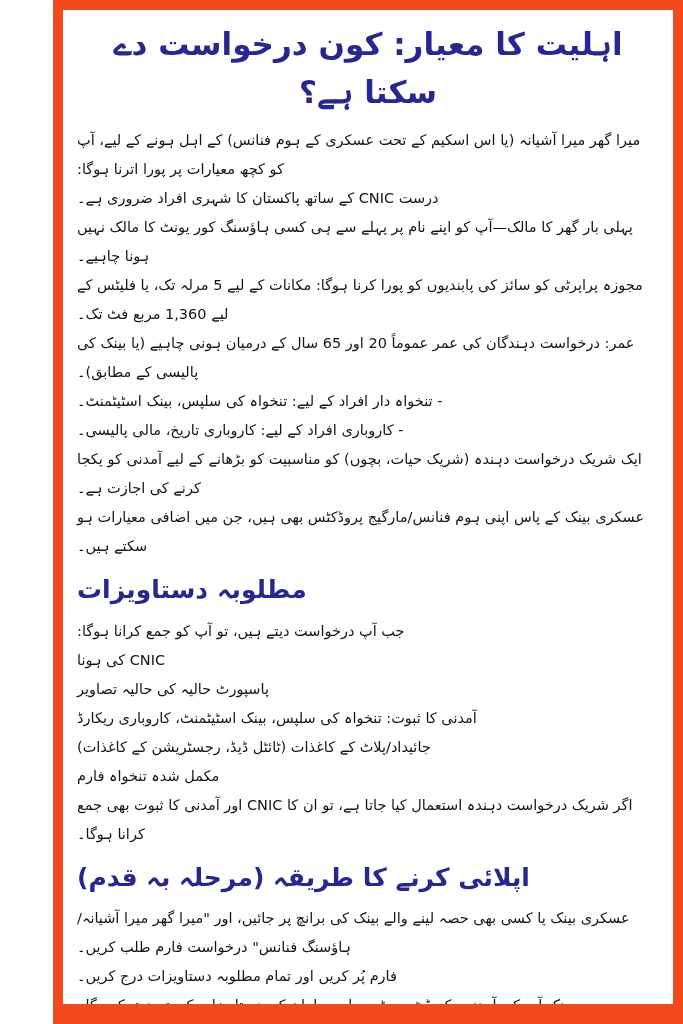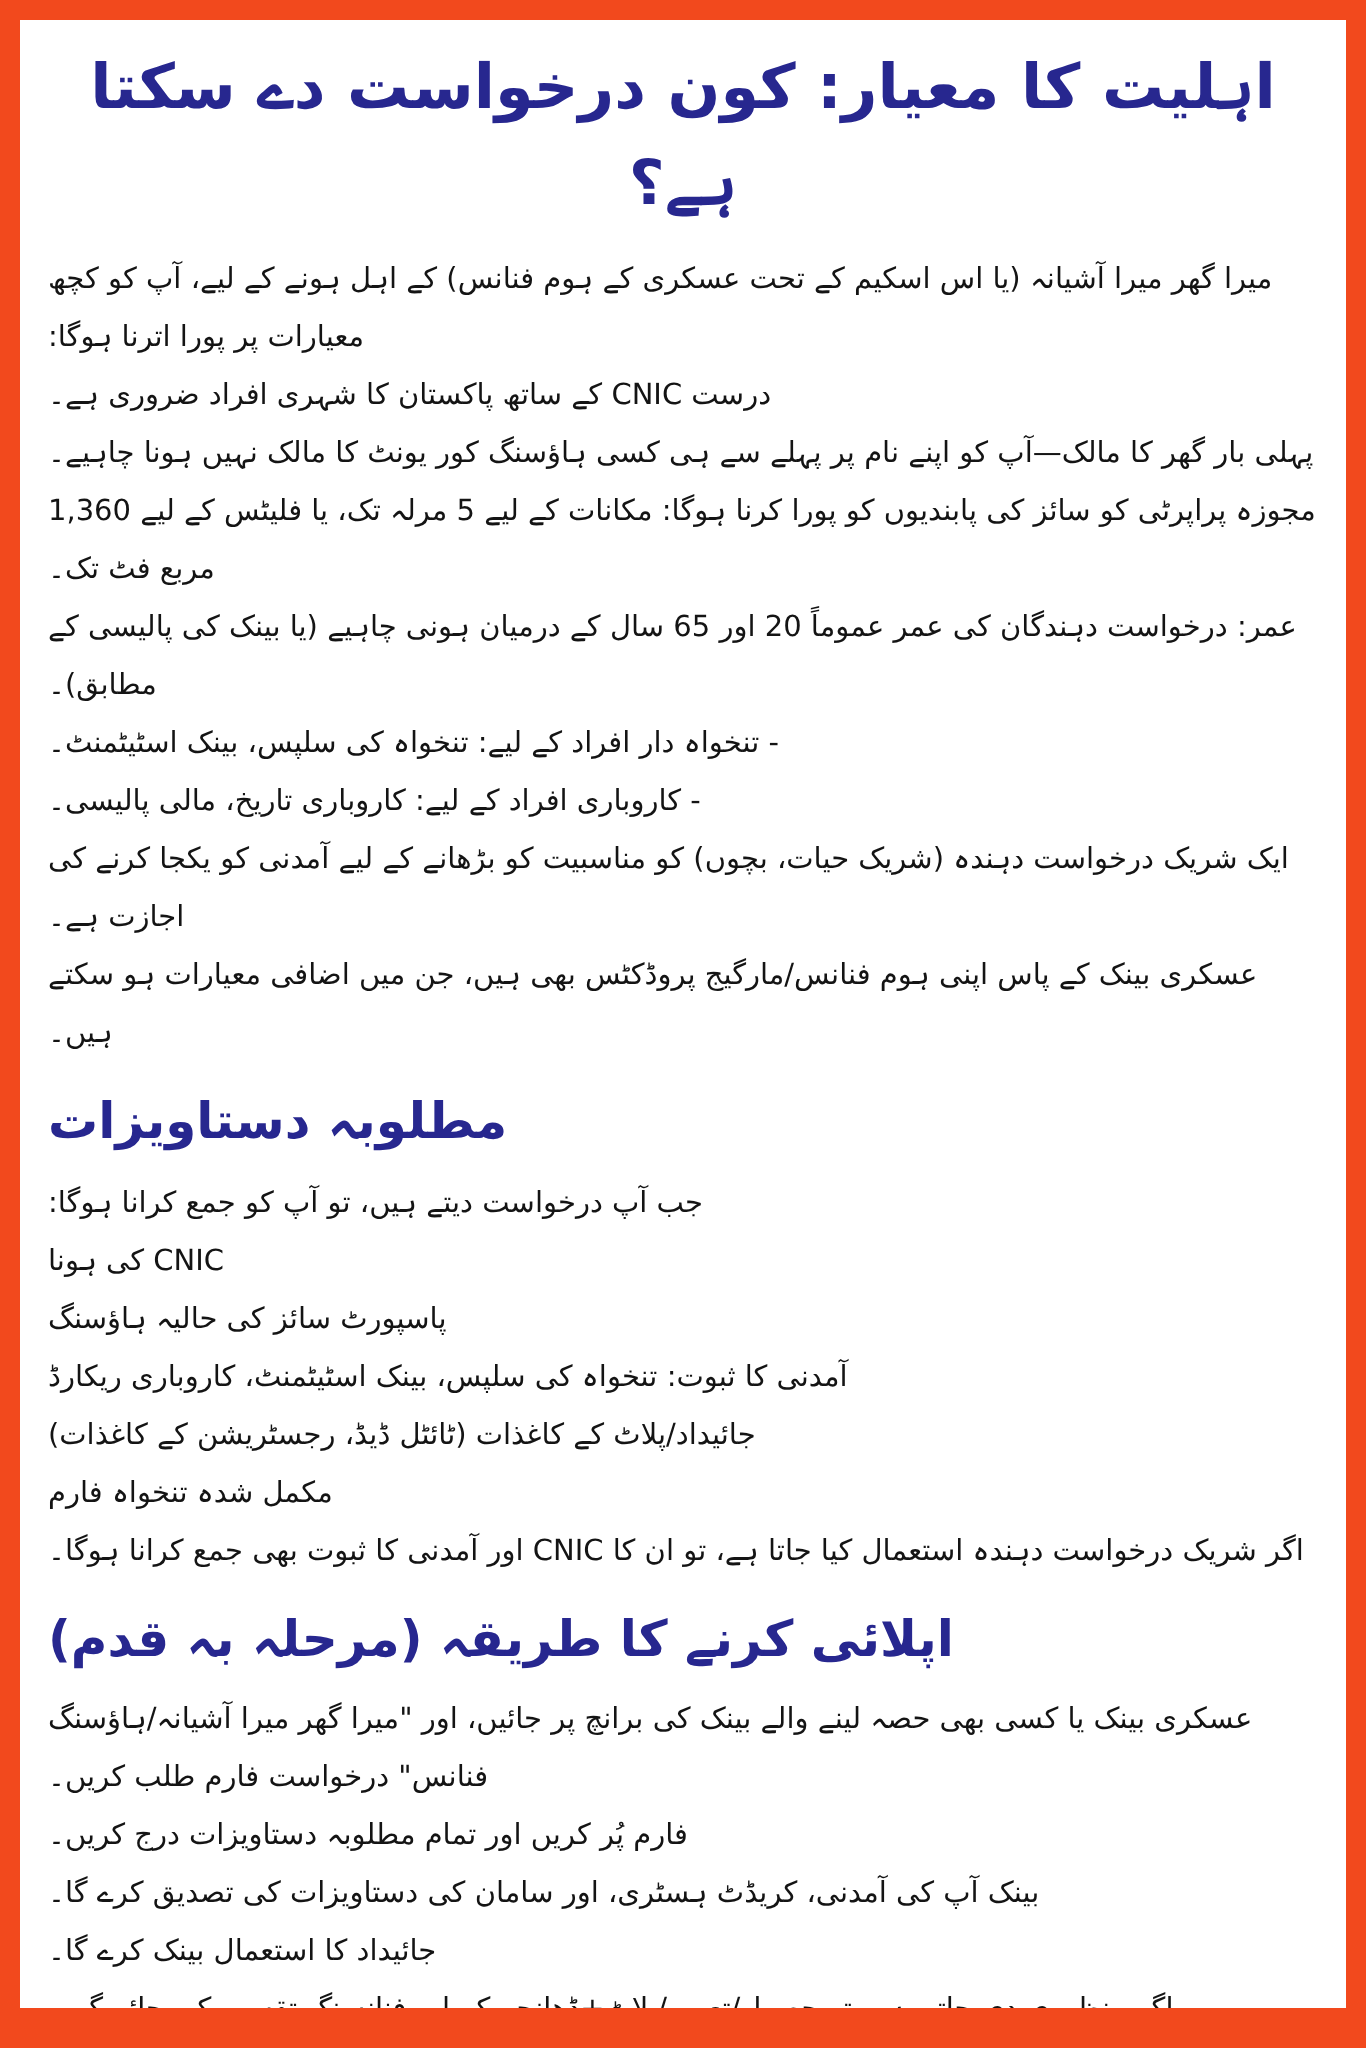--- a/index.html
+++ b/index.html
@@ -2,21 +2,21 @@
 <html lang="ur" dir="rtl" style="--border-color: #f2491d; --heading-color: #27278f; --text-color: #141414; --page-bg: #ffffff;"><head>
 <meta charset="utf-8">
 <style>
   html, body {
     margin: 0;
     padding: 0;
     background: #ffffff;
   }
   .doc {
     position: relative;
-    width: 683px;
+    width: 630px;
     height: 1024px;
     box-sizing: border-box;
     background: var(--page-bg, #ffffff);
     border: 10px solid var(--border-color, #f2491d);
     border-bottom-width: 20px;
     overflow: hidden;
     direction: rtl;
     font-family: "DejaVu Sans", sans-serif;
     color: var(--text-color, #141414);
   }
@@ -65,21 +65,21 @@
       <p class="line">- تنخواہ دار افراد کے لیے: تنخواہ کی سلپس، بینک اسٹیٹمنٹ۔</p>
       <p class="line">- کاروباری افراد کے لیے: کاروباری تاریخ، مالی پالیسی۔</p>
       <p class="line">ایک شریک درخواست دہندہ (شریک حیات، بچوں) کو مناسبیت کو بڑھانے کے لیے آمدنی کو یکجا کرنے کی اجازت ہے۔</p>
       <p class="line">عسکری بینک کے پاس اپنی ہوم فنانس/مارگیج پروڈکٹس بھی ہیں، جن میں اضافی معیارات ہو سکتے ہیں۔</p>
     </section>
 
     <section>
       <h2 class="heading">مطلوبہ دستاویزات</h2>
       <p class="line">جب آپ درخواست دیتے ہیں، تو آپ کو جمع کرانا ہوگا:</p>
       <p class="line">CNIC کی ہونا</p>
-      <p class="line">پاسپورٹ سائز کی حالیہ ہاؤسنگ</p>
+      <p class="line">پاسپورٹ حالیہ کی حالیہ تصاویر</p>
       <p class="line">آمدنی کا ثبوت: تنخواہ کی سلپس، بینک اسٹیٹمنٹ، کاروباری ریکارڈ</p>
       <p class="line">جائیداد/پلاٹ کے کاغذات (ٹائٹل ڈیڈ، رجسٹریشن کے کاغذات)</p>
       <p class="line">مکمل شدہ تنخواہ فارم</p>
       <p class="line">اگر شریک درخواست دہندہ استعمال کیا جاتا ہے، تو ان کا CNIC اور آمدنی کا ثبوت بھی جمع کرانا ہوگا۔</p>
     </section>
 
     <section>
       <h2 class="heading">اپلائی کرنے کا طریقہ (مرحلہ بہ قدم)</h2>
       <p class="line">عسکری بینک یا کسی بھی حصہ لینے والے بینک کی برانچ پر جائیں، اور "میرا گھر میرا آشیانہ/ہاؤسنگ فنانس" درخواست فارم طلب کریں۔</p>
       <p class="line">فارم پُر کریں اور تمام مطلوبہ دستاویزات درج کریں۔</p>

